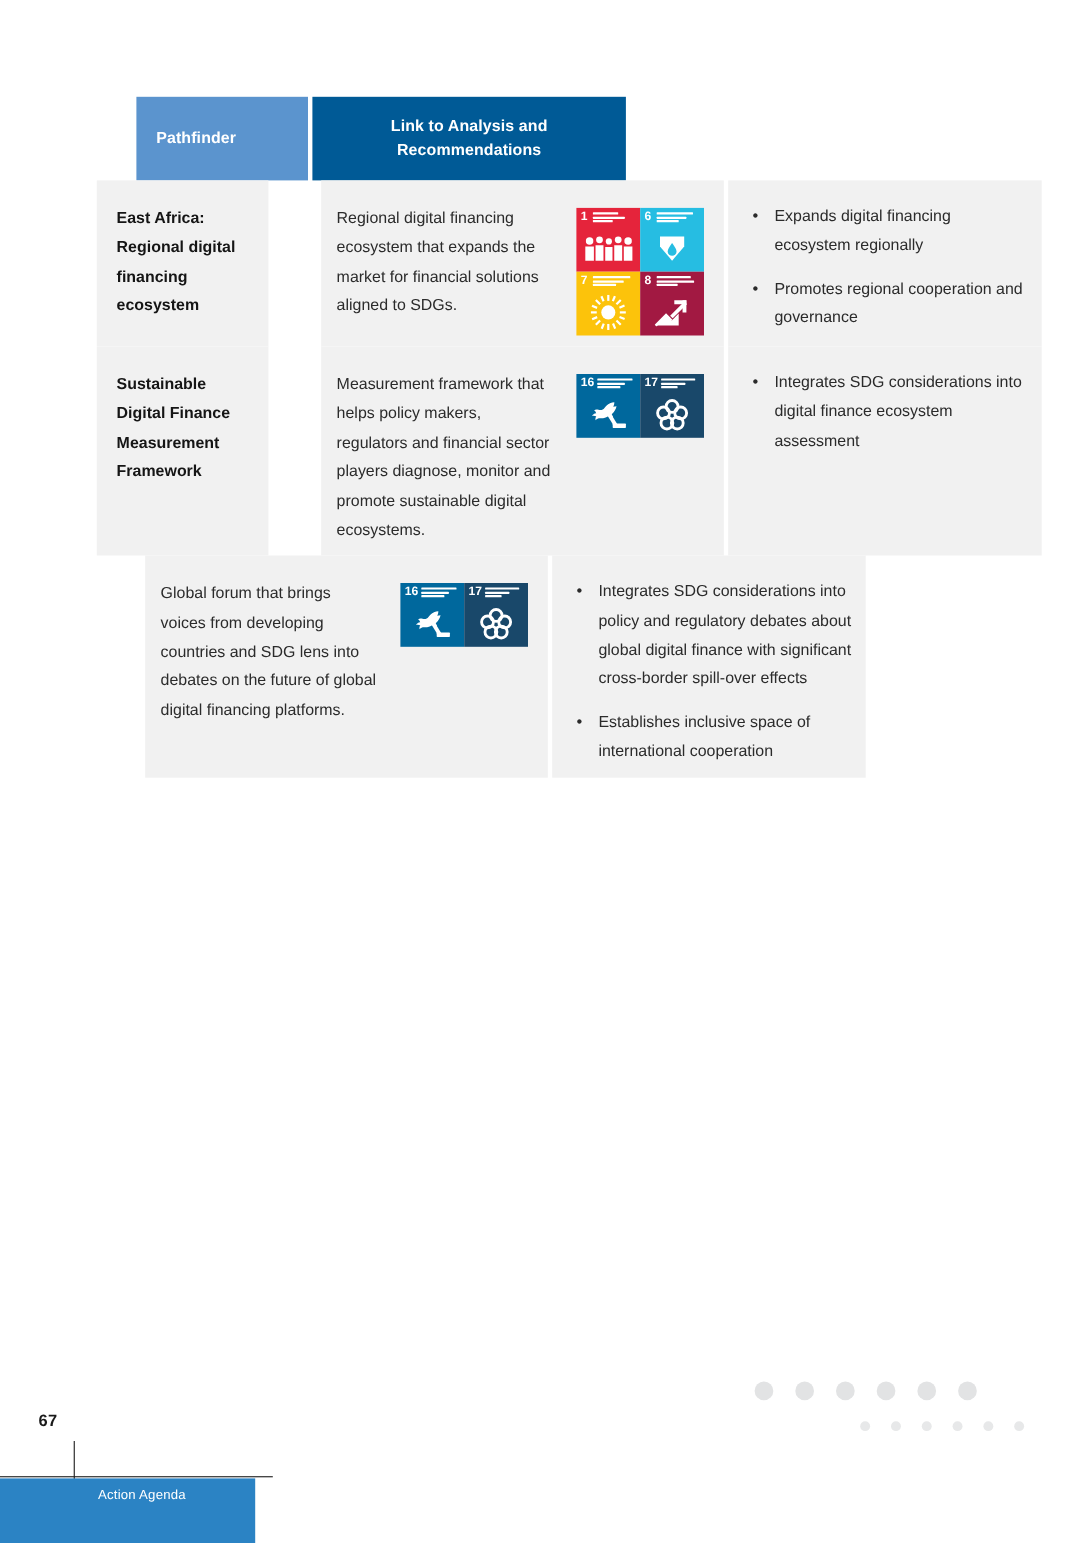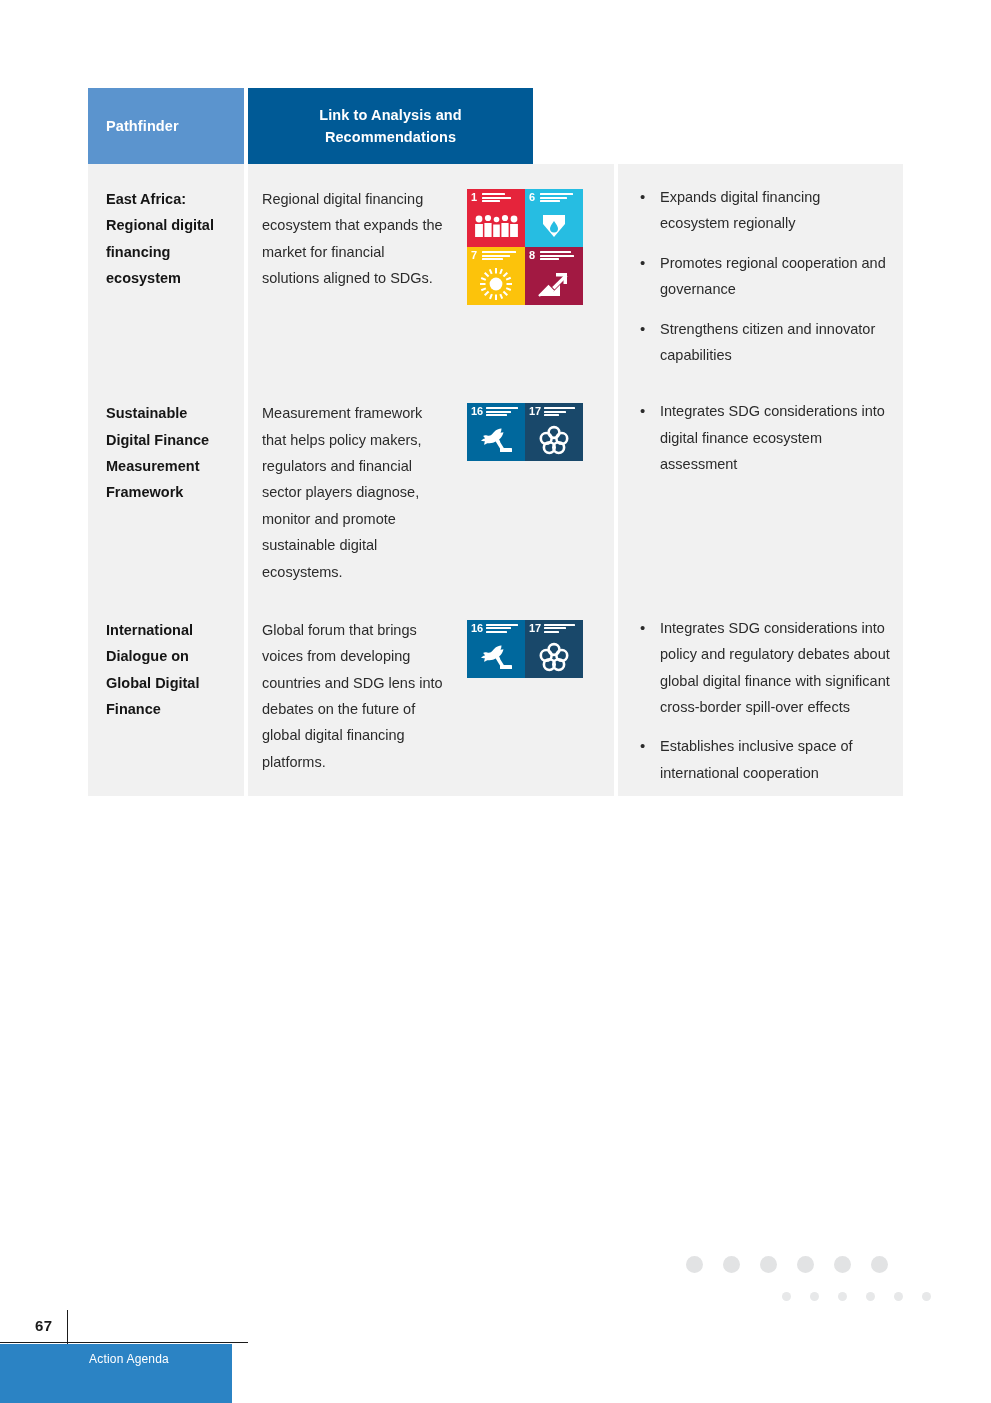--- a/index.html
+++ b/index.html
@@ -39,20 +39,21 @@
     box-sizing: border-box;
     color: #ffffff;
     font-weight: bold;
     font-size: 14.5px;
     letter-spacing: .1px;
   }
   .hcell.c1 {
     background: #5b94ce;
     padding: 0 0 0 18px;
     justify-content: flex-start;
+    margin-left: 36px;
   }
   .hcell.c2 {
     background: #0080c8;
     justify-content: center;
   }
   .hcell.c3 {
     background: #005a96;
     justify-content: center;
     text-align: center;
     line-height: 1.55;
@@ -65,24 +66,25 @@
     box-sizing: border-box;
   }
   .bcell.c1 {
     padding: 22px 12px 10px 18px;
     font-weight: bold;
     font-size: 14.5px;
     line-height: 1.82;
     color: #151515;
   }
   .bcell.c2 {
-    padding: 22px 31px 10px 14px;
+    padding: 22px 18px 10px 14px;
     display: flex;
     gap: 22px;
     align-items: flex-start;
+    margin-left: 44px;
   }
   .bcell.c3 {
     padding: 20px 12px 10px 16px;
   }
   .desc {
     flex: 1 1 auto;
     font-size: 14.5px;
     line-height: 1.82;
     color: #2b2b2b;
     max-width: 208px;
@@ -182,21 +184,21 @@
     border-radius: 50%;
     background: #e2e3e4;
   }
   .dot.big { width: 17px; height: 17px; }
   .dot.small { width: 9px; height: 9px; background: #e7e8e9; }
 
   
   #page-number {
     position: absolute;
     left: 35px;
-    top: 1317px;
+    top: 1283px;
     font-size: 15px;
     font-weight: bold;
     color: #1a1a1a;
     letter-spacing: .3px;
   }
   #footer-vline {
     position: absolute;
     left: 67px;
     top: 1310px;
     width: 1px;
@@ -338,21 +340,20 @@
               </svg>
             </span>
           </div>
         </div>
       </div>
     </div>
     <div class="bcell c3">
       <ul class="bullets">
         <li>Expands digital financing ecosystem regionally</li>
         <li>Promotes regional cooperation and governance</li>
-        <li>Strengthens citizen and innovator capabilities</li>
       </ul>
     </div>
   </div>
 
   <div class="trow">
     <div class="bcell c1">Sustainable Digital Finance Measurement Framework</div>
     <div class="bcell c2">
       <div class="desc">Measurement framework that helps policy makers, regulators and financial sector players diagnose, monitor and promote sustainable digital ecosystems.</div>
       <div class="sdg-wrap">
         <div class="sdg-grid g2x1">
@@ -396,21 +397,20 @@
       </div>
     </div>
     <div class="bcell c3">
       <ul class="bullets">
         <li>Integrates SDG considerations into digital finance ecosystem assessment</li>
       </ul>
     </div>
   </div>
 
   <div class="trow">
-    <div class="bcell c1">International Dialogue on Global Digital Finance</div>
     <div class="bcell c2">
       <div class="desc">Global forum that brings voices from developing countries and SDG lens into debates on the future of global digital financing platforms.</div>
       <div class="sdg-wrap">
         <div class="sdg-grid g2x1">
           <div class="sdg-tile" style="background:#00689d">
             <span class="sdg-num">16</span>
             <span class="sdg-lines" style="left:19px">
                 <i style="width:90%"></i>
                 <i style="width:72%"></i>
                 <i style="width:60%"></i>

